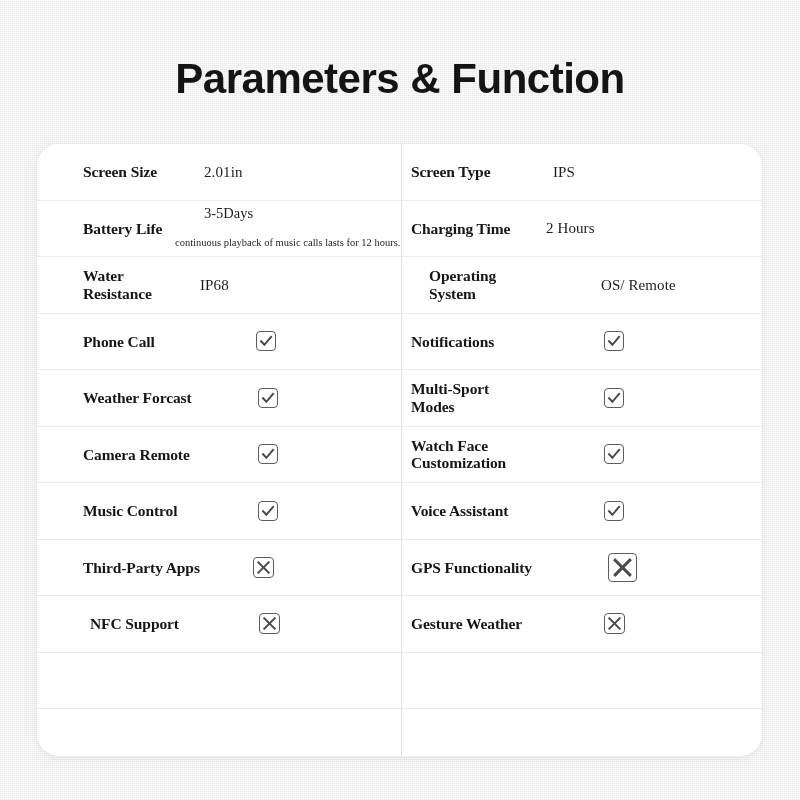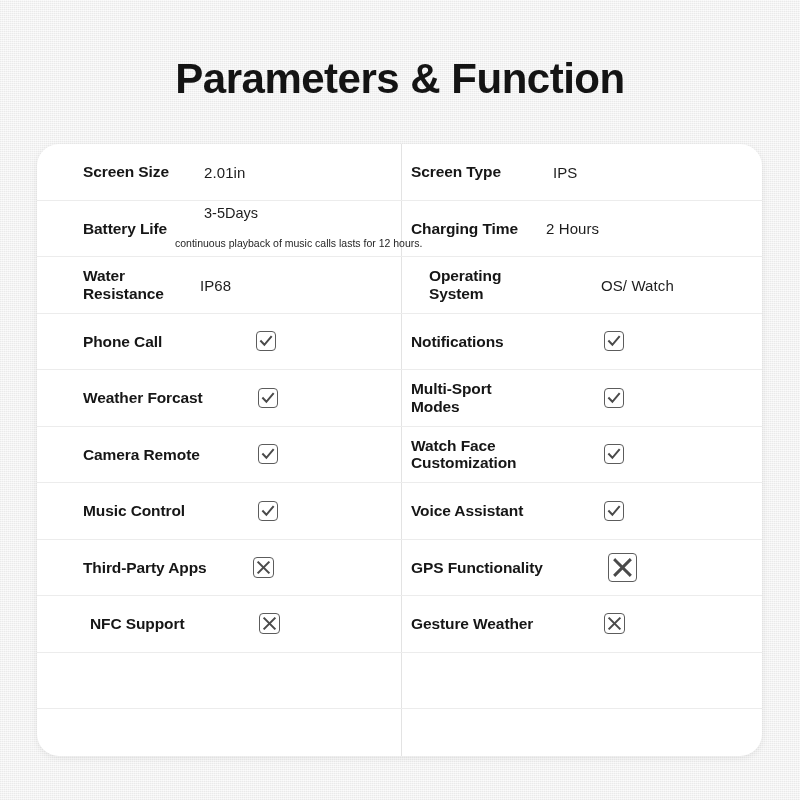--- a/index.html
+++ b/index.html
@@ -60,20 +60,21 @@
     width: 1px;
     height: 612px;
     background: #e3e3e3;
   }
 
   .rows {
     position: absolute;
     left: 0;
     top: 0;
     width: 725px;
+    font-family: Liberation Serif, serif;
   }
 
   .row {
     position: relative;
     display: flex;
     height: 56.5px;
     box-sizing: border-box;
     border-bottom: 1px solid #ececec;
   }
   .row:last-child {
@@ -183,21 +184,21 @@
         </div>
         <div class="row">
           <div class="cell left" style="padding-left: 46px;">
             <div class="label">Water
 Resistance</div>
             <div class="value value-pos" style="left: 163px; top: 50%; transform: translateY(-50%);">IP68</div>
           </div>
           <div class="cell right" style="padding-left: 28px;">
             <div class="label">Operating
 System</div>
-            <div class="value value-pos" style="left: 200px; top: 50%; transform: translateY(-50%);">OS/ Watch</div>
+            <div class="value value-pos" style="left: 200px; top: 50%; transform: translateY(-50%);">OS/ Remote</div>
           </div>
         </div>
         <div class="row">
           <div class="cell left" style="padding-left: 46px;">
             <div class="label">Phone Call</div>
             <div class="box" style="left: 219px; width: 20px; height: 20px; top: 50%; margin-top: -10px;">
               <svg viewBox="0 0 20 20">
                 <path d="M4.5 10.2 L8.2 14.2 L15.6 5.4"></path>
               </svg>
             </div>

